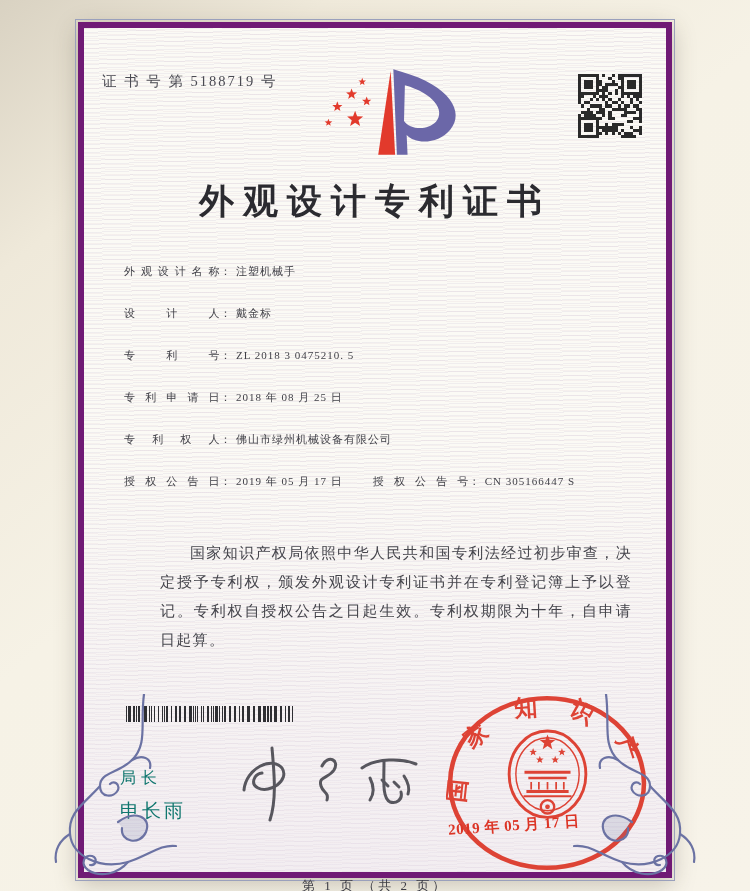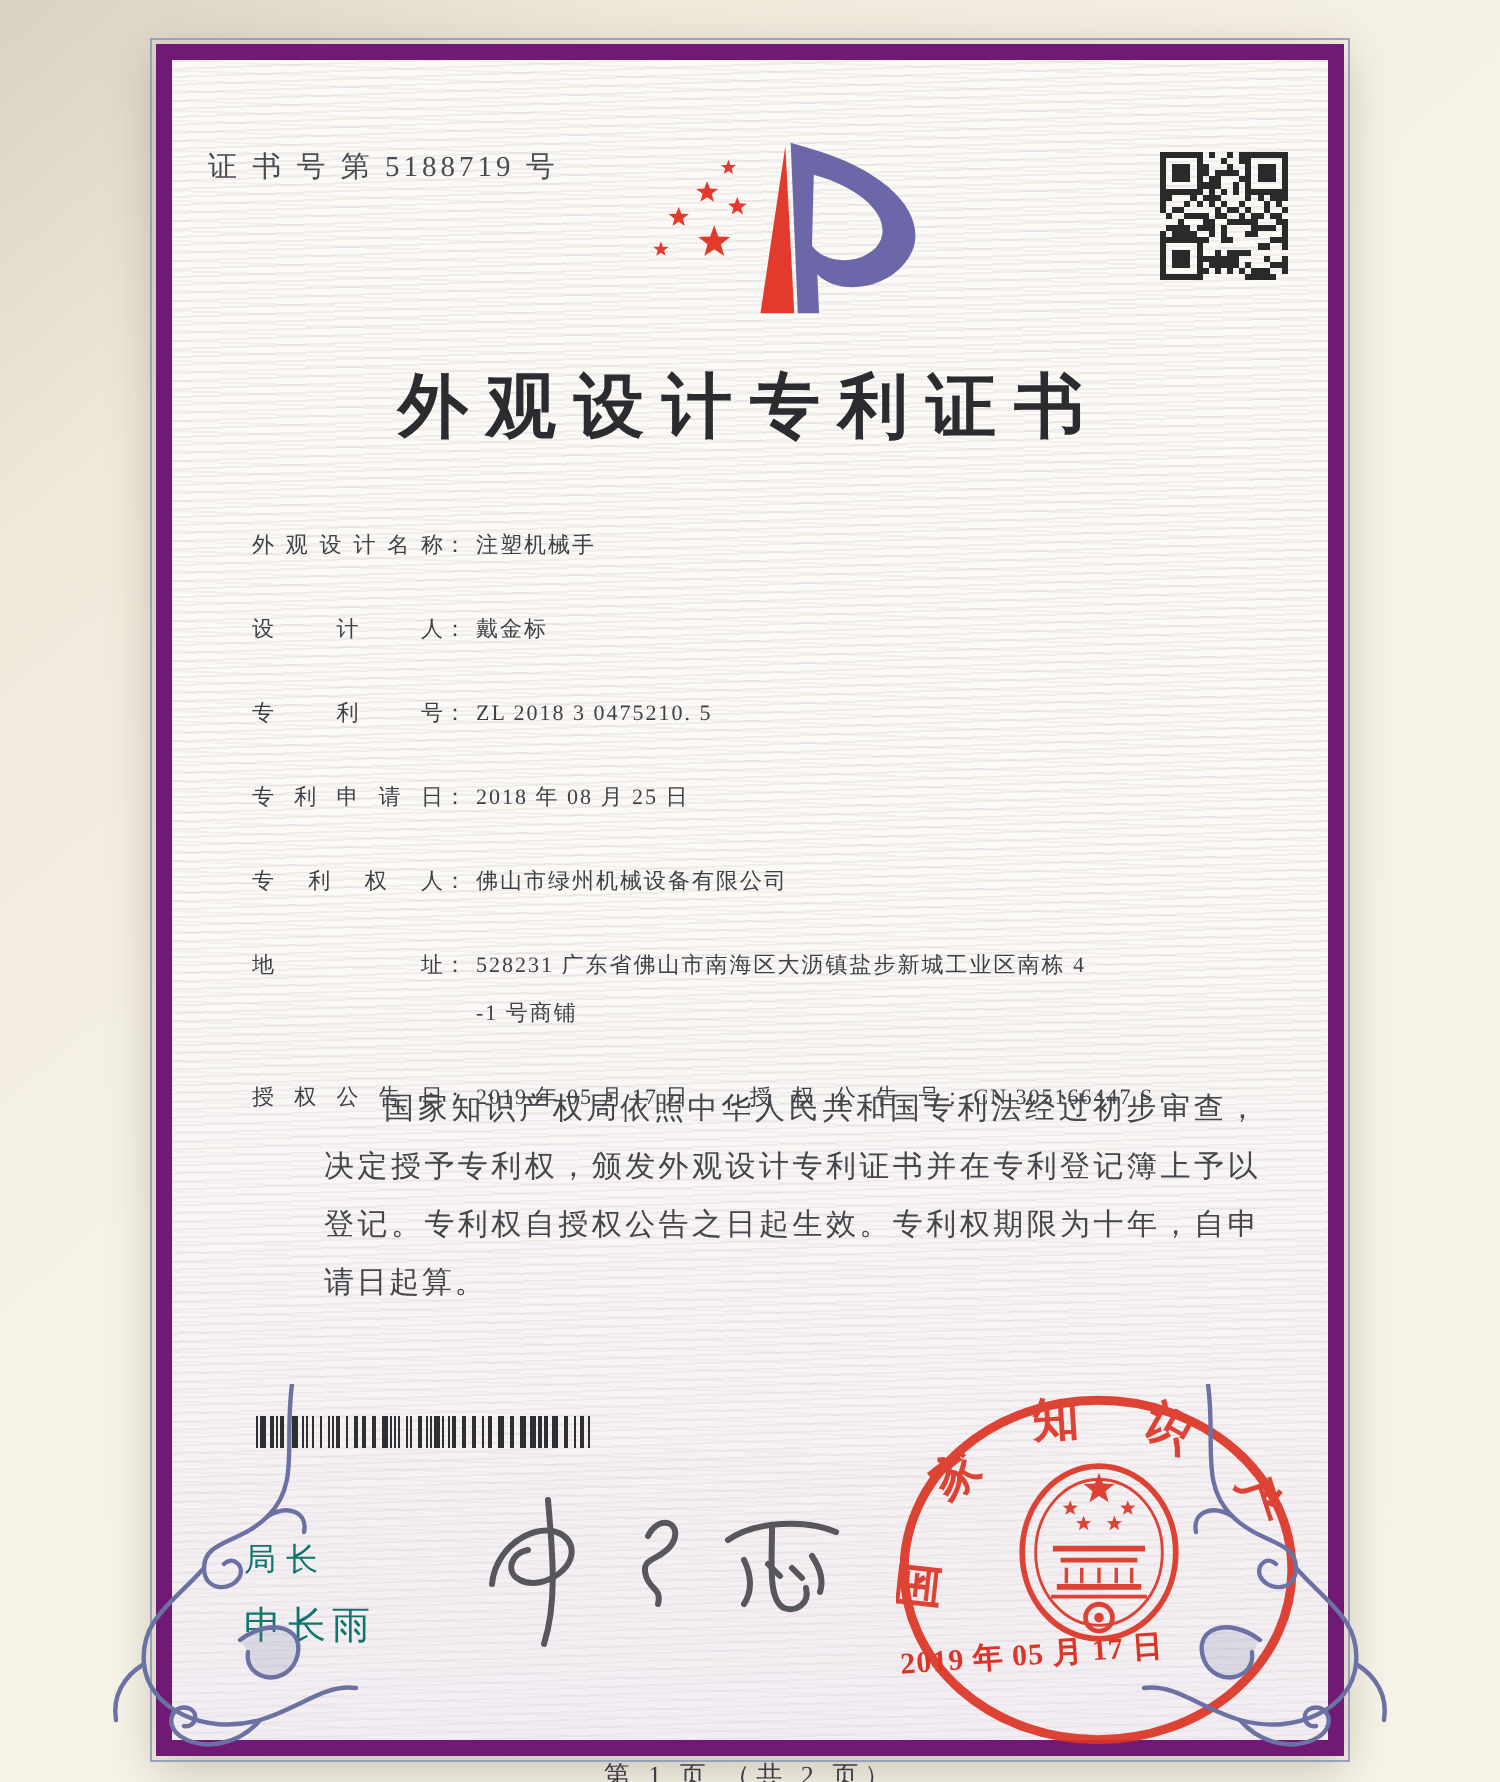--- a/index.html
+++ b/index.html
@@ -5,21 +5,21 @@
   * { margin:0; padding:0; box-sizing:border-box; }
   html,body { width:750px; height:891px; }
   body {
     font-family:"Liberation Serif","DejaVu Serif",serif;
     background:linear-gradient(140deg,#d9d2c2 0%,#efe9da 18%,#f6f2e6 45%,#f7f3e9 100%);
     position:relative; overflow:hidden;
   }
   .page {
     position:absolute; left:78px; top:22px; width:594px; height:856px;
     background:#fbfaf5;
-    border:8px solid #701a75;
+    border:6px solid #701a75;
     outline:1px solid #9aa0bc; outline-offset:2px;
     box-shadow:0 6px 22px rgba(70,60,40,.28);
   }
   .guilloche {
     position:absolute; inset:0; pointer-events:none;
     background:
       linear-gradient(to bottom, rgba(255,255,255,0) 50%, rgba(232,222,236,.45) 100%),
       repeating-linear-gradient(178deg, rgba(164,148,190,.13) 0 1px, rgba(0,0,0,0) 1px 4px),
       repeating-linear-gradient(182deg, rgba(196,150,172,.10) 0 1px, rgba(0,0,0,0) 1px 5px);
   }
@@ -334,24 +334,20 @@
     <div class="row">
       <span class="lbl">专利号</span><span class="colon">：</span><span class="val">ZL 2018 3 0475210. 5</span>
     </div>
     <div class="row">
       <span class="lbl">专利申请日</span><span class="colon">：</span><span class="val">2018 年 08 月 25 日</span>
     </div>
     <div class="row">
       <span class="lbl">专利权人</span><span class="colon">：</span><span class="val">佛山市绿州机械设备有限公司</span>
     </div>
     <div class="row">
-      <span class="lbl">地址</span><span class="colon">：</span><span class="val">528231 广东省佛山市南海区大沥镇盐步新城工业区南栋 4</span>
-      <div class="addr2">-1 号商铺</div>
-    </div>
-    <div class="row">
       <span class="lbl">授权公告日</span><span class="colon">：</span><span class="val">2019 年 05 月 17 日</span><span class="pair2"><span class="lbl">授权公告号</span><span class="colon">：</span><span class="val">CN 305166447 S</span></span>
     </div>
   </div>
 
   <div class="paras">
     <p>国家知识产权局依照中华人民共和国专利法经过初步审查，决定授予专利权，颁发外观设计专利证书并在专利登记簿上予以登记。专利权自授权公告之日起生效。专利权期限为十年，自申请日起算。</p>
   </div>
 
   <div class="barcode">
     <svg id="barcode" width="170" height="16" viewBox="0 0 170 16" shape-rendering="crispEdges">

